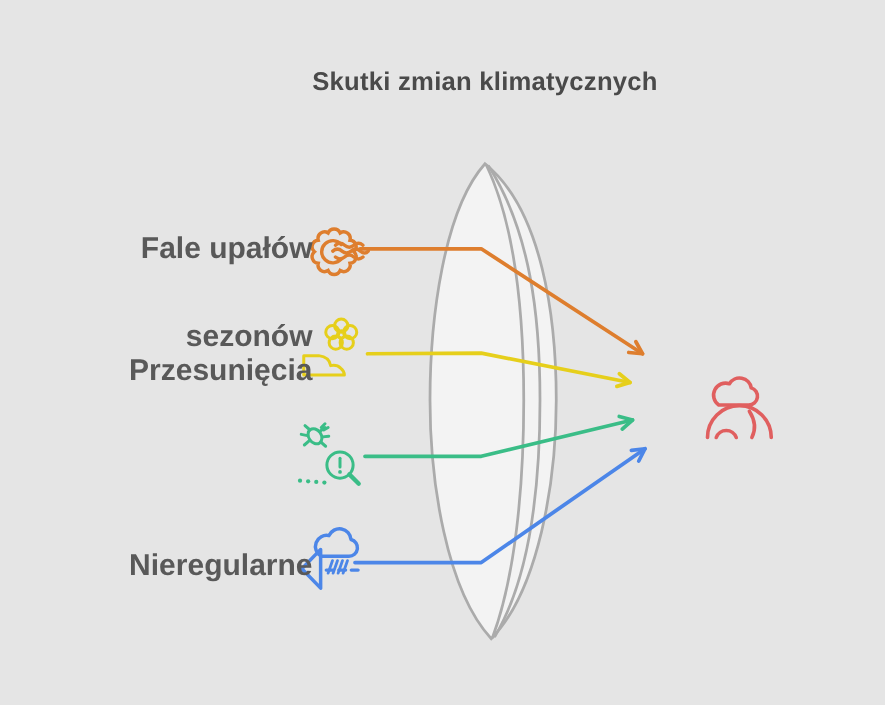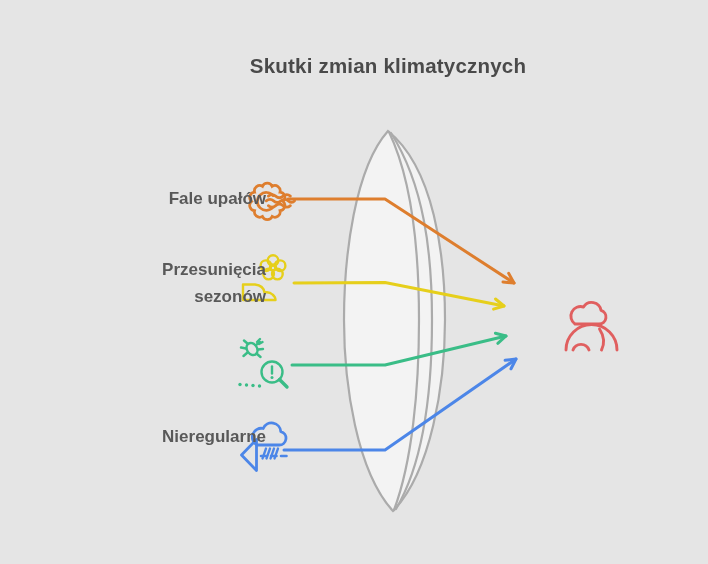--- a/index.html
+++ b/index.html
@@ -7,22 +7,22 @@
     position:relative;width:708px;height:564px;background:#e5e5e5;
     font-family:"Liberation Sans", sans-serif;overflow:hidden;padding-left:36px;
   }
   .diagram-svg{position:absolute;left:0;top:0;}
   .title{
     position:absolute;top:54px;left:0;right:0;
     text-align:center;padding-left:32px;
     font-size:20.5px;font-weight:700;letter-spacing:.2px;
   }
   .label{
-    position:absolute;right:478px;text-align:right;
-    font-size:17px;font-weight:700;line-height:27px;white-space:nowrap;
+    position:absolute;right:494px;text-align:right;
+    font-size:24px;font-weight:700;line-height:27px;white-space:nowrap;
   }
   .label-1{top:185px;}
   .label-2{top:256px;}
   .label-3{top:340px;}
   .label-4{top:423px;}
 </style>
 </head>
 <body>
 
 <div class="stage">
@@ -104,22 +104,22 @@
     </g>
   </svg>
 
   <div class="title" style="color: rgb(74, 74, 74);">Skutki zmian klimatycznych</div>
 
   <div class="label label-1" style="color: rgb(89, 89, 89);">
     <div>Fale upałów</div>
   </div>
 
   <div class="label label-2" style="color: rgb(89, 89, 89);">
+    <div>sezonów</div>
     <div>Przesunięcia</div>
-    <div>sezonów</div>
   </div>
 
 
-  <div class="label label-4" style="color: rgb(89, 89, 89);">
+  <div class="label label-4" style="color: rgb(89, 89, 89); margin-top: 16px;">
     <div>Nieregularne</div>
   </div>
 
 </div>
 
 </body></html>

